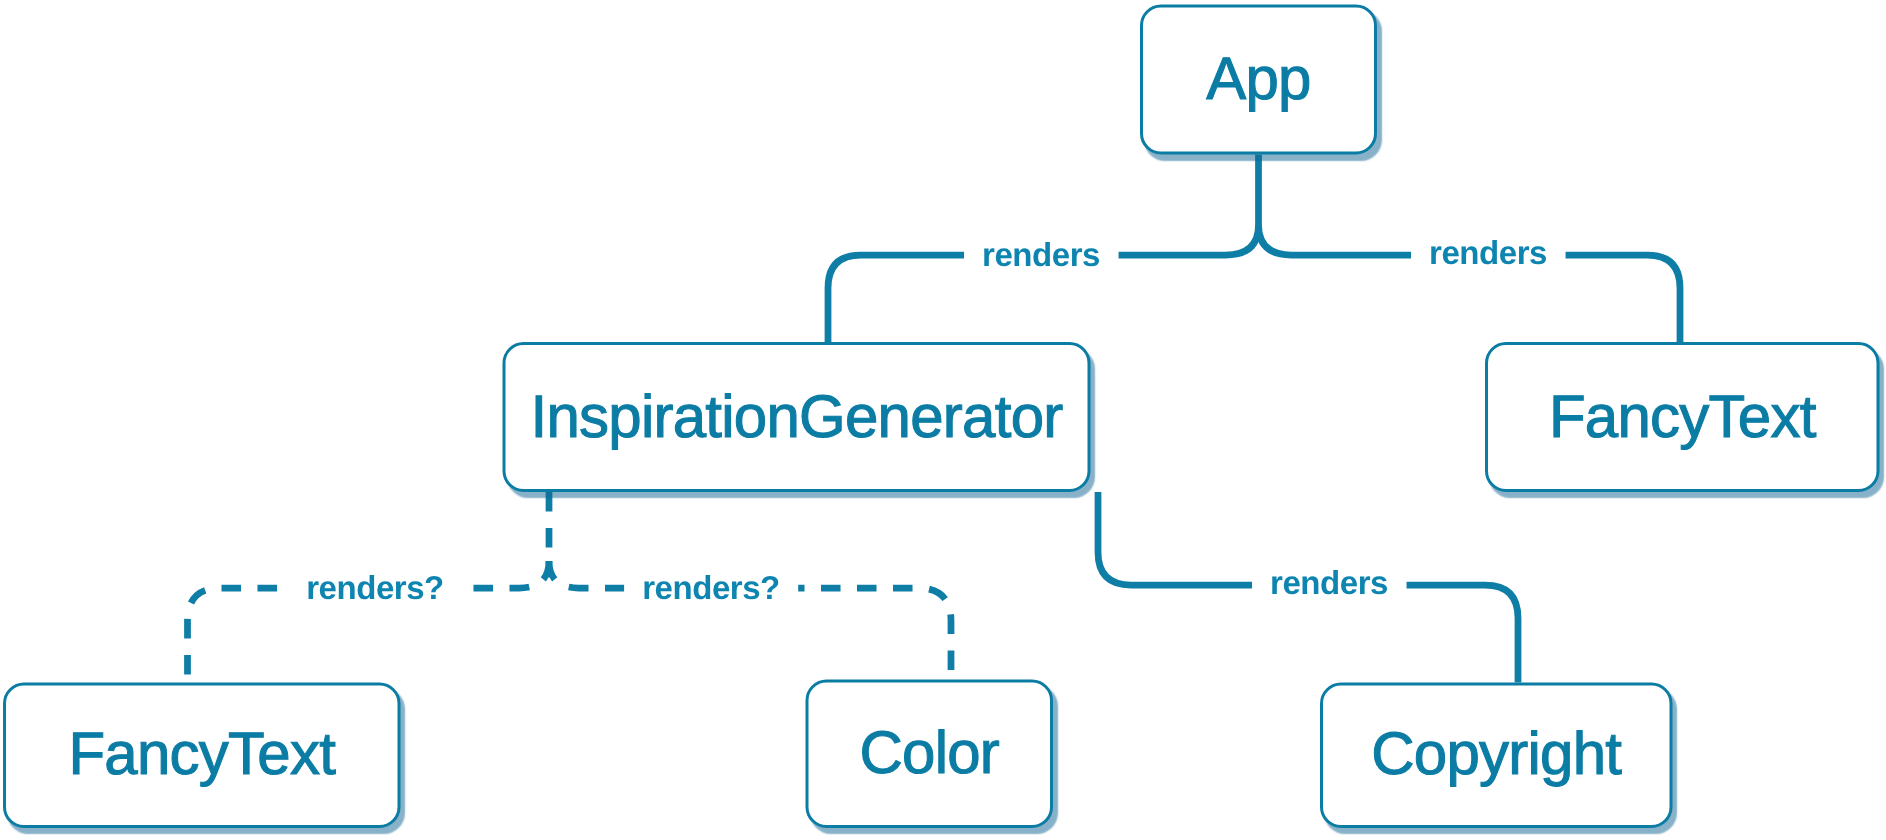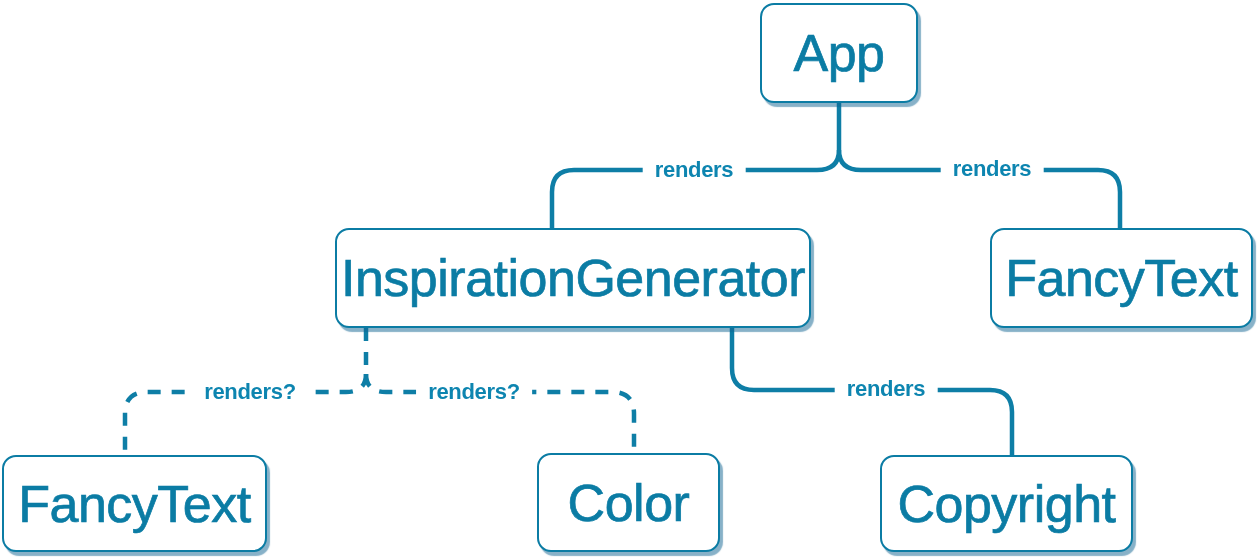--- a/index.html
+++ b/index.html
@@ -19,21 +19,21 @@
   .edge{fill:none;stroke:var(--line);stroke-width:4.5;}
   .edge.dashed{stroke-dasharray:13 11;}
   .node{
     position:absolute;
     background:#fff;
     border:2.5px solid var(--accent);
     border-radius:14px;
     box-shadow:3px 4px 1px var(--shadow);
     display:flex;align-items:center;justify-content:center;
     color:var(--accent);
-    font-size:52px;
+    font-size:40px;
     letter-spacing:-0.5px;
     -webkit-text-stroke:0.7px currentColor;
     box-sizing:border-box;
   }
   .edge-label{
     position:absolute;
     transform:translate(-50%,-50%);
     background:var(--bg);
     padding:3px 12px;
     color:var(--label);
@@ -65,31 +65,31 @@
 <div class="edge-label" style="left:694px;top:170px;">renders</div>
 <div class="edge-label" style="left:992px;top:169px;">renders</div>
 <div class="edge-label" style="left:250px;top:392px;">renders?</div>
 <div class="edge-label" style="left:474px;top:392px;">renders?</div>
 <div class="edge-label" style="left:886px;top:389px;">renders</div>
 
 <div class="node" style="left:760px;top:3px;width:158px;height:100px;">
   <span>App</span>
 </div>
 
-<div class="node" style="left:335px;top:228px;width:476px;height:100px;text-align:right;">
+<div class="node" style="left:335px;top:228px;width:392px;height:100px;text-align:right;">
   <span>InspirationGenerator</span>
 </div>
 
 <div class="node" style="left:990px;top:228px;width:263px;height:100px;">
   <span>FancyText</span>
 </div>
 
 <div class="node" style="left:2px;top:455px;width:265px;height:97px;">
   <span>FancyText</span>
 </div>
 
-<div class="node" style="left:537px;top:453px;width:183px;height:99px;">
+<div class="node" style="left:537px;top:453px;width:165px;height:99px;">
   <span>Color</span>
 </div>
 
-<div class="node" style="left:880px;top:455px;width:253px;height:97px;">
+<div class="node" style="left:880px;top:455px;width:235px;height:97px;">
   <span>Copyright</span>
 </div>
 
 </body></html>

